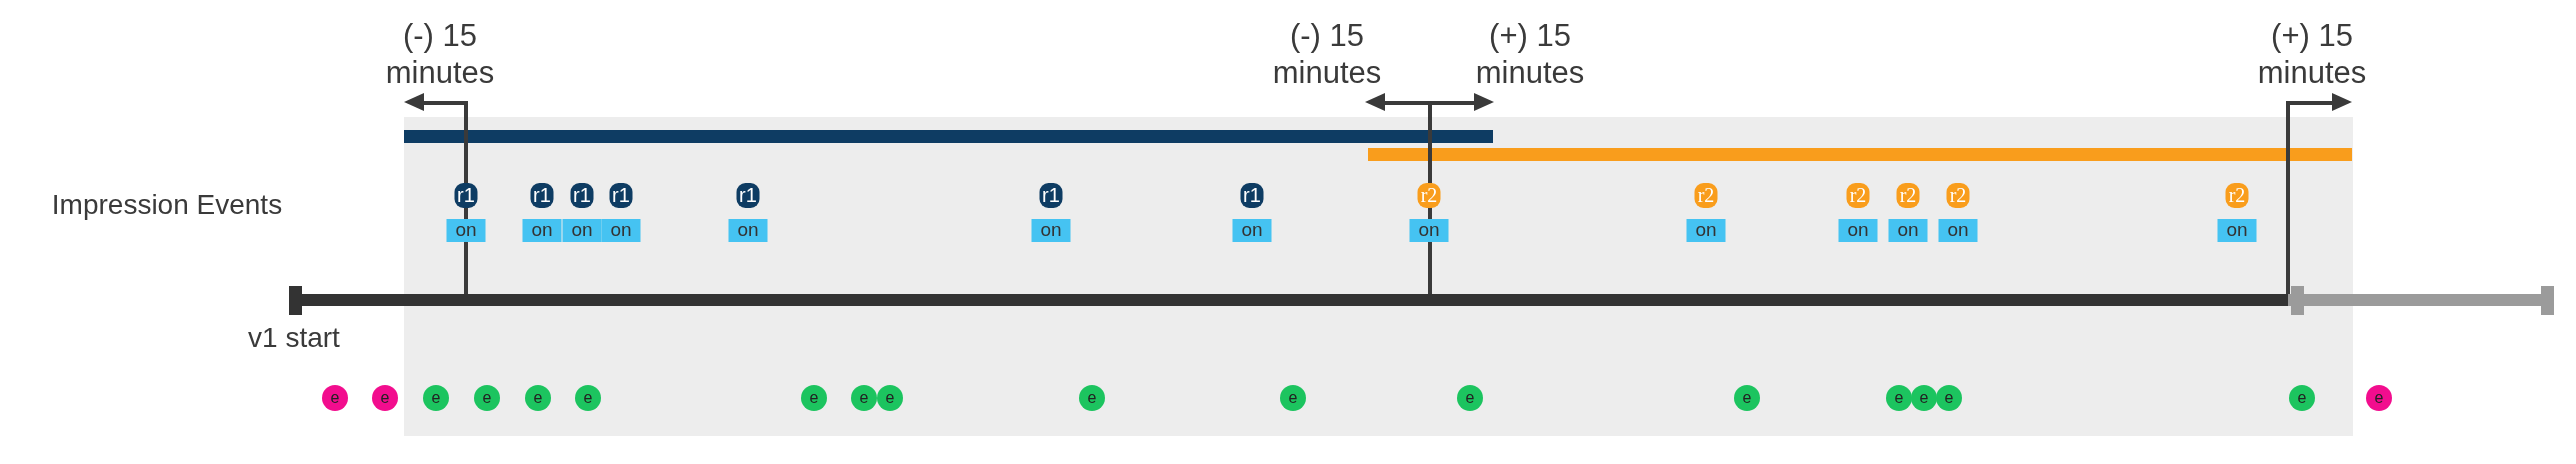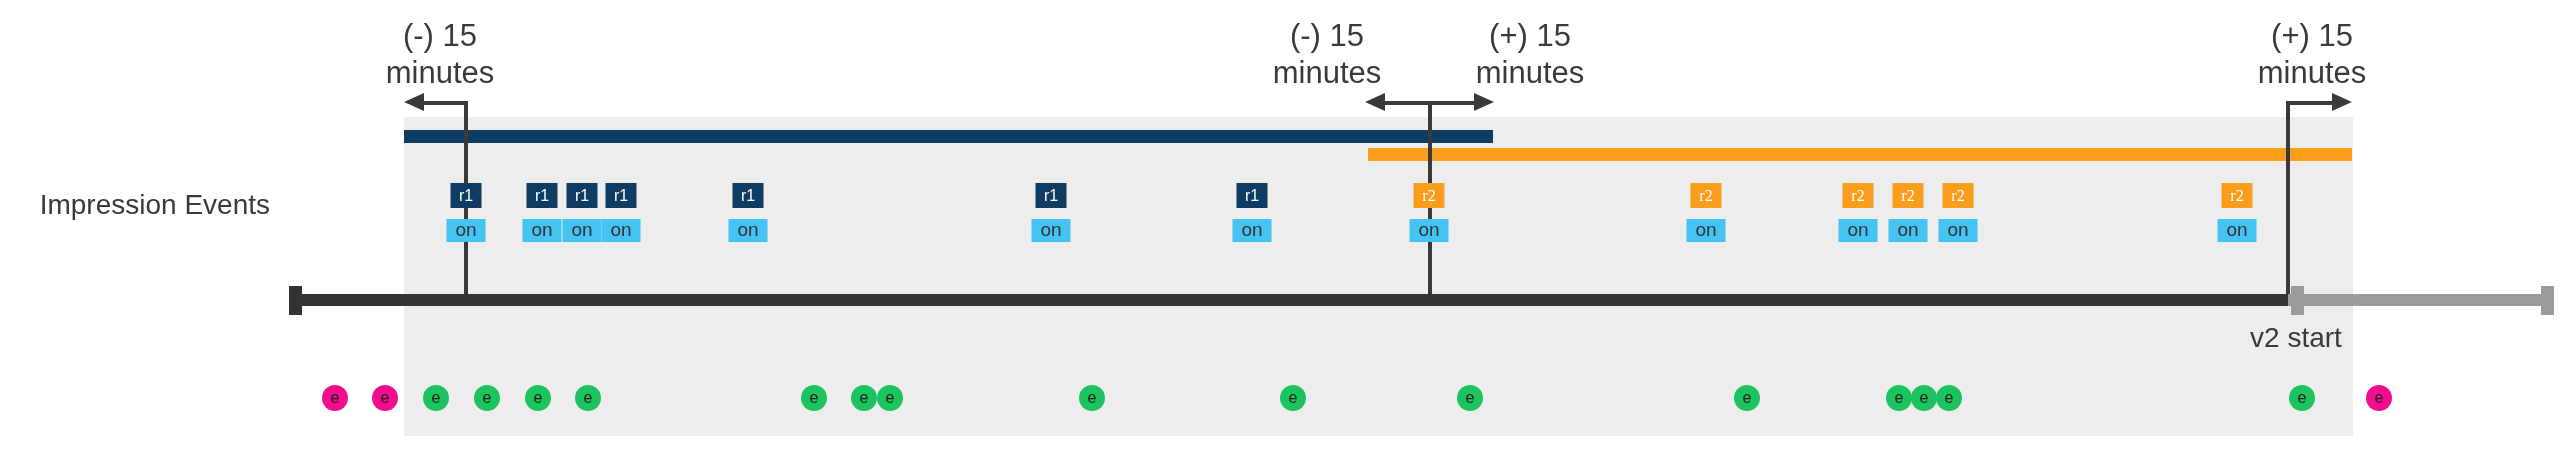--- a/index.html
+++ b/index.html
@@ -13,37 +13,37 @@
   .bar.r1{ left:404px; top:130px; width:1089px; background:var(--r1); }
   .bar.r2{ left:1368px; top:148px; width:984px; background:var(--r2); }
   .vline{ position:absolute; width:3.8px; top:102px; height:197px; background:var(--ink); z-index:2; }
   .harrow{ position:absolute; top:101px; height:3.8px; background:var(--ink); z-index:2; }
   .tri{ position:absolute; top:93px; width:0; height:0; z-index:2;
         border-top:9.4px solid transparent; border-bottom:9.4px solid transparent; }
   .tri.left{ border-right:20.7px solid var(--ink); }
   .tri.right{ border-left:20.7px solid var(--ink); }
   .window-label{ position:absolute; top:17px; transform:translateX(-50%);
     text-align:center; font-size:31px; line-height:37px; white-space:nowrap; z-index:2; }
-  .row-label{ position:absolute; left:0; width:270px; text-align:right;
-    font-size:28px; line-height:34px; z-index:2; }
+  .row-label{ position:absolute; left:0; width:270px; text-align:center;
+    font-size:28px; line-height:34px; z-index:2;padding-left:32px; }
   .row-label.imp{ top:188px; }
   .row-label.ext{ top:380px; }
   .tl{ position:absolute; top:294px; height:12.2px; z-index:2; }
   .tl.dark{ left:289px; width:2000px; background:var(--tl-dark); }
   .tl.future{ left:2288px; width:266px; background:var(--tl-gray); }
   .tick{ position:absolute; top:286px; width:13px; height:29px; z-index:2; }
   .tick.dark{ left:289px; background:var(--tl-dark); }
   .tick.gray1{ left:2291px; background:var(--tl-gray); }
   .tick.gray2{ left:2541px; background:var(--tl-gray); }
   .start-label{ position:absolute; top:322px; width:169px; transform:translateX(-50%);
     text-align:center; font-size:28px; z-index:2; white-space:nowrap; }
   .imp-stack{ position:absolute; top:183px; transform:translateX(-50%); z-index:3;
     display:flex; flex-direction:column; align-items:center; gap:10.3px; }
-  .rbadge{ width:31px; height:25.4px; display:flex; align-items:center; justify-content:center;
-    color:#ffffff; font-size:16px; }
+  .rbadge{ width:23px; height:25.4px; display:flex; align-items:center; justify-content:center;
+    color:#ffffff; font-size:20px;border-radius:9px; }
   .rbadge.r1{ background:var(--r1); }
   .rbadge.r2{ background:var(--r2);font-family:Liberation Serif, serif; }
   .obadge{ width:39px; height:23.5px; display:flex; align-items:center; justify-content:center;
     background:var(--on); color:#333333; font-size:19px; }
   .evt{ position:absolute; top:385px; width:26px; height:26px; border-radius:50%;
     transform:translateX(-50%); display:flex; align-items:center; justify-content:center;
     font-size:16px; color:#222222; z-index:3; }
   .evt.inside{ background:var(--green); }
   .evt.outside{ background:var(--pink); }
 </style>
@@ -72,21 +72,21 @@
   <div class="tri right" style="left:2332px;"></div>
 
   <div class="row-label imp">Impression Events</div>
 
   <div class="tl dark"></div>
   <div class="tl future"></div>
   <div class="tick dark"></div>
   <div class="tick gray1"></div>
   <div class="tick gray2"></div>
 
-  <div class="start-label" style="left:2296px;">v2 start</div>
+  <div class="start-label" style="left:294px;">v1 start</div>
 
 <div class="window-label" style="left: 440px;">
       <div>(-) 15</div>
       <div>minutes</div>
     </div>
     <div class="window-label" style="left: 1327px;">
       <div>(-) 15</div>
       <div>minutes</div>
     </div>
     <div class="window-label" style="left: 1530px;">

